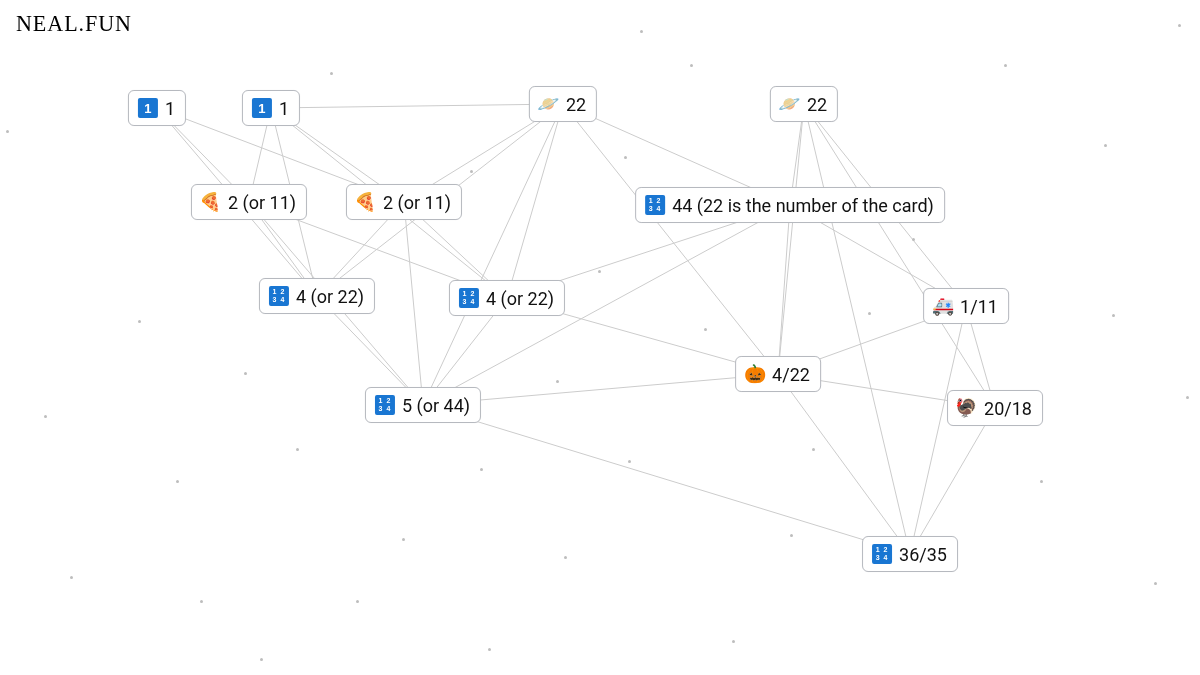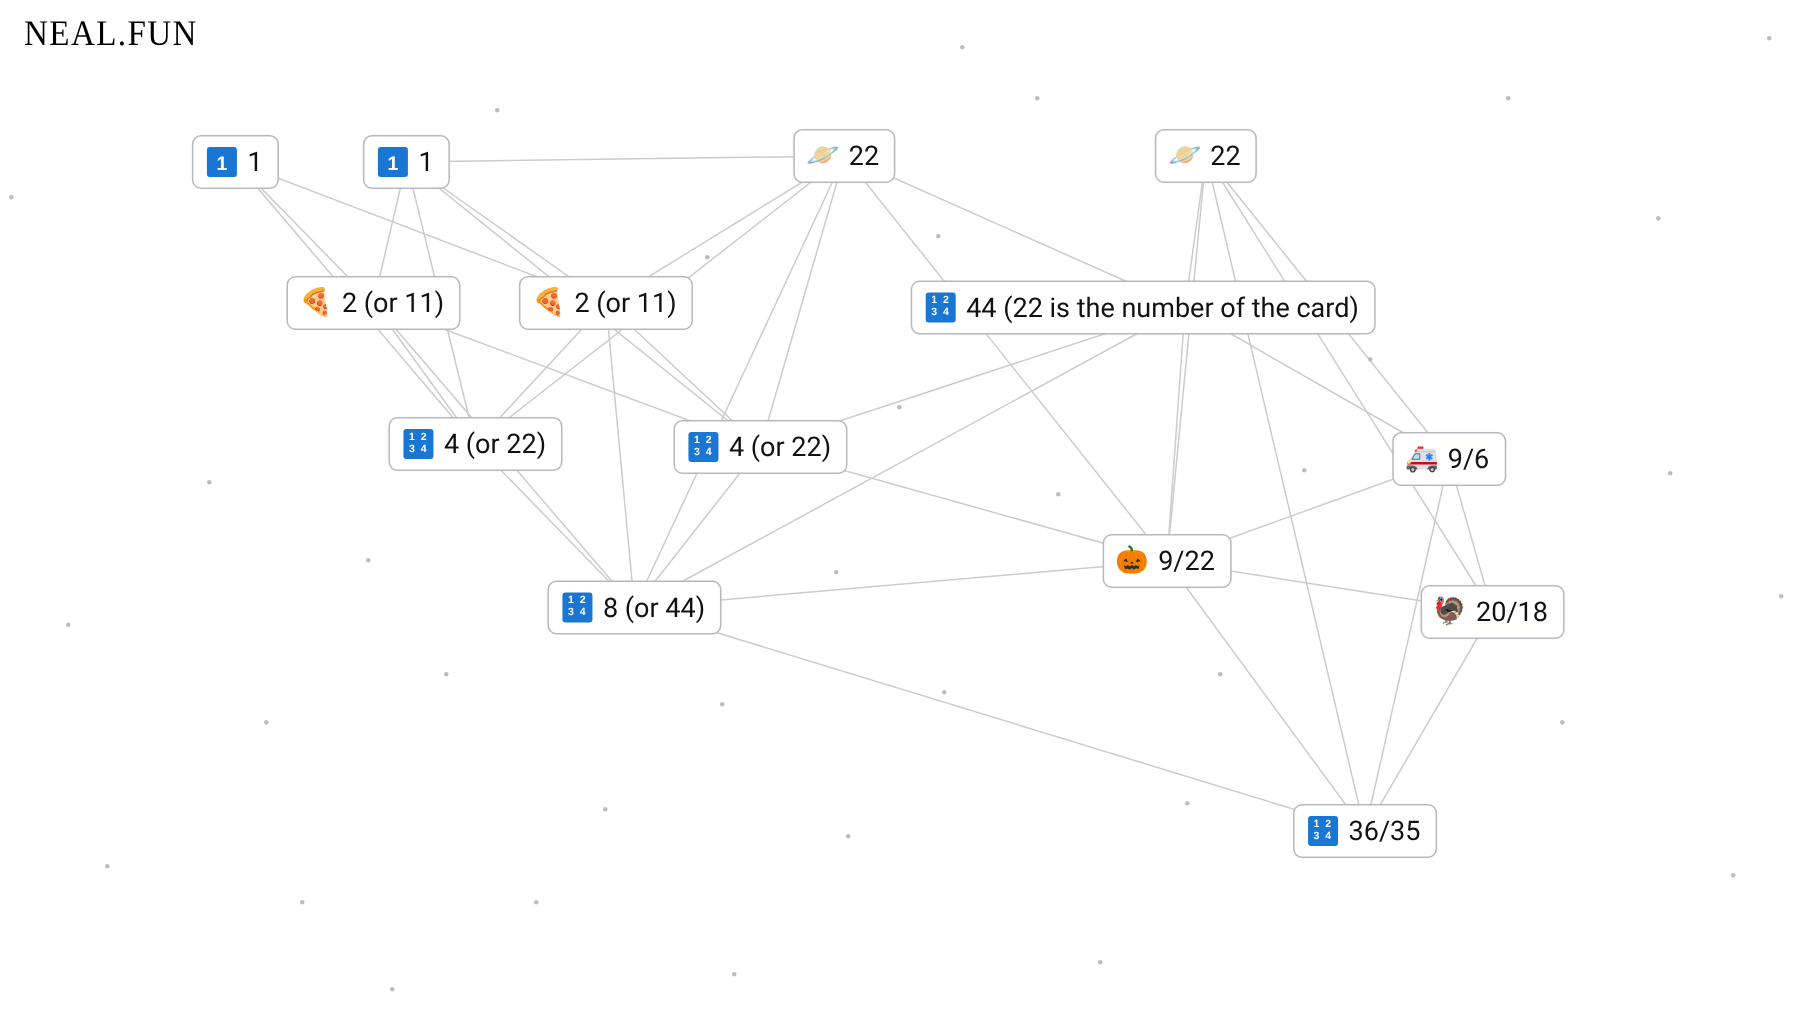--- a/index.html
+++ b/index.html
@@ -211,21 +211,21 @@
         <span class="i-emoji">🍕</span>
       </span>
       <span>2 (or 11)</span>
     </div>
     <div class="node" style="left: 404px; top: 202px;">
       <span class="icon">
         <span class="i-emoji">🍕</span>
       </span>
       <span>2 (or 11)</span>
     </div>
-    <div class="node" style="left: 762px; top: 205px;">
+    <div class="node" style="left: 790px; top: 205px;">
       <span class="icon">
         <span class="i-nums">
           <div>1 2</div>
           <div>3 4</div>
         </span>
       </span>
       <span>44 (22 is the number of the card)</span>
     </div>
     <div class="node" style="left: 317px; top: 296px;">
       <span class="icon">
@@ -242,36 +242,36 @@
           <div>1 2</div>
           <div>3 4</div>
         </span>
       </span>
       <span>4 (or 22)</span>
     </div>
     <div class="node" style="left: 966px; top: 306px;">
       <span class="icon">
         <span class="i-emoji">🚑</span>
       </span>
-      <span>9/6</span>
+      <span>1/11</span>
     </div>
     <div class="node" style="left: 778px; top: 374px;">
       <span class="icon">
         <span class="i-emoji">🎃</span>
       </span>
-      <span>9/22</span>
+      <span>4/22</span>
     </div>
     <div class="node" style="left: 423px; top: 405px;">
       <span class="icon">
         <span class="i-nums">
           <div>1 2</div>
           <div>3 4</div>
         </span>
       </span>
-      <span>8 (or 44)</span>
+      <span>5 (or 44)</span>
     </div>
     <div class="node" style="left: 995px; top: 408px;">
       <span class="icon">
         <span class="i-emoji">🦃</span>
       </span>
       <span>20/18</span>
     </div>
     <div class="node" style="left: 910px; top: 554px;">
       <span class="icon">
         <span class="i-nums">

